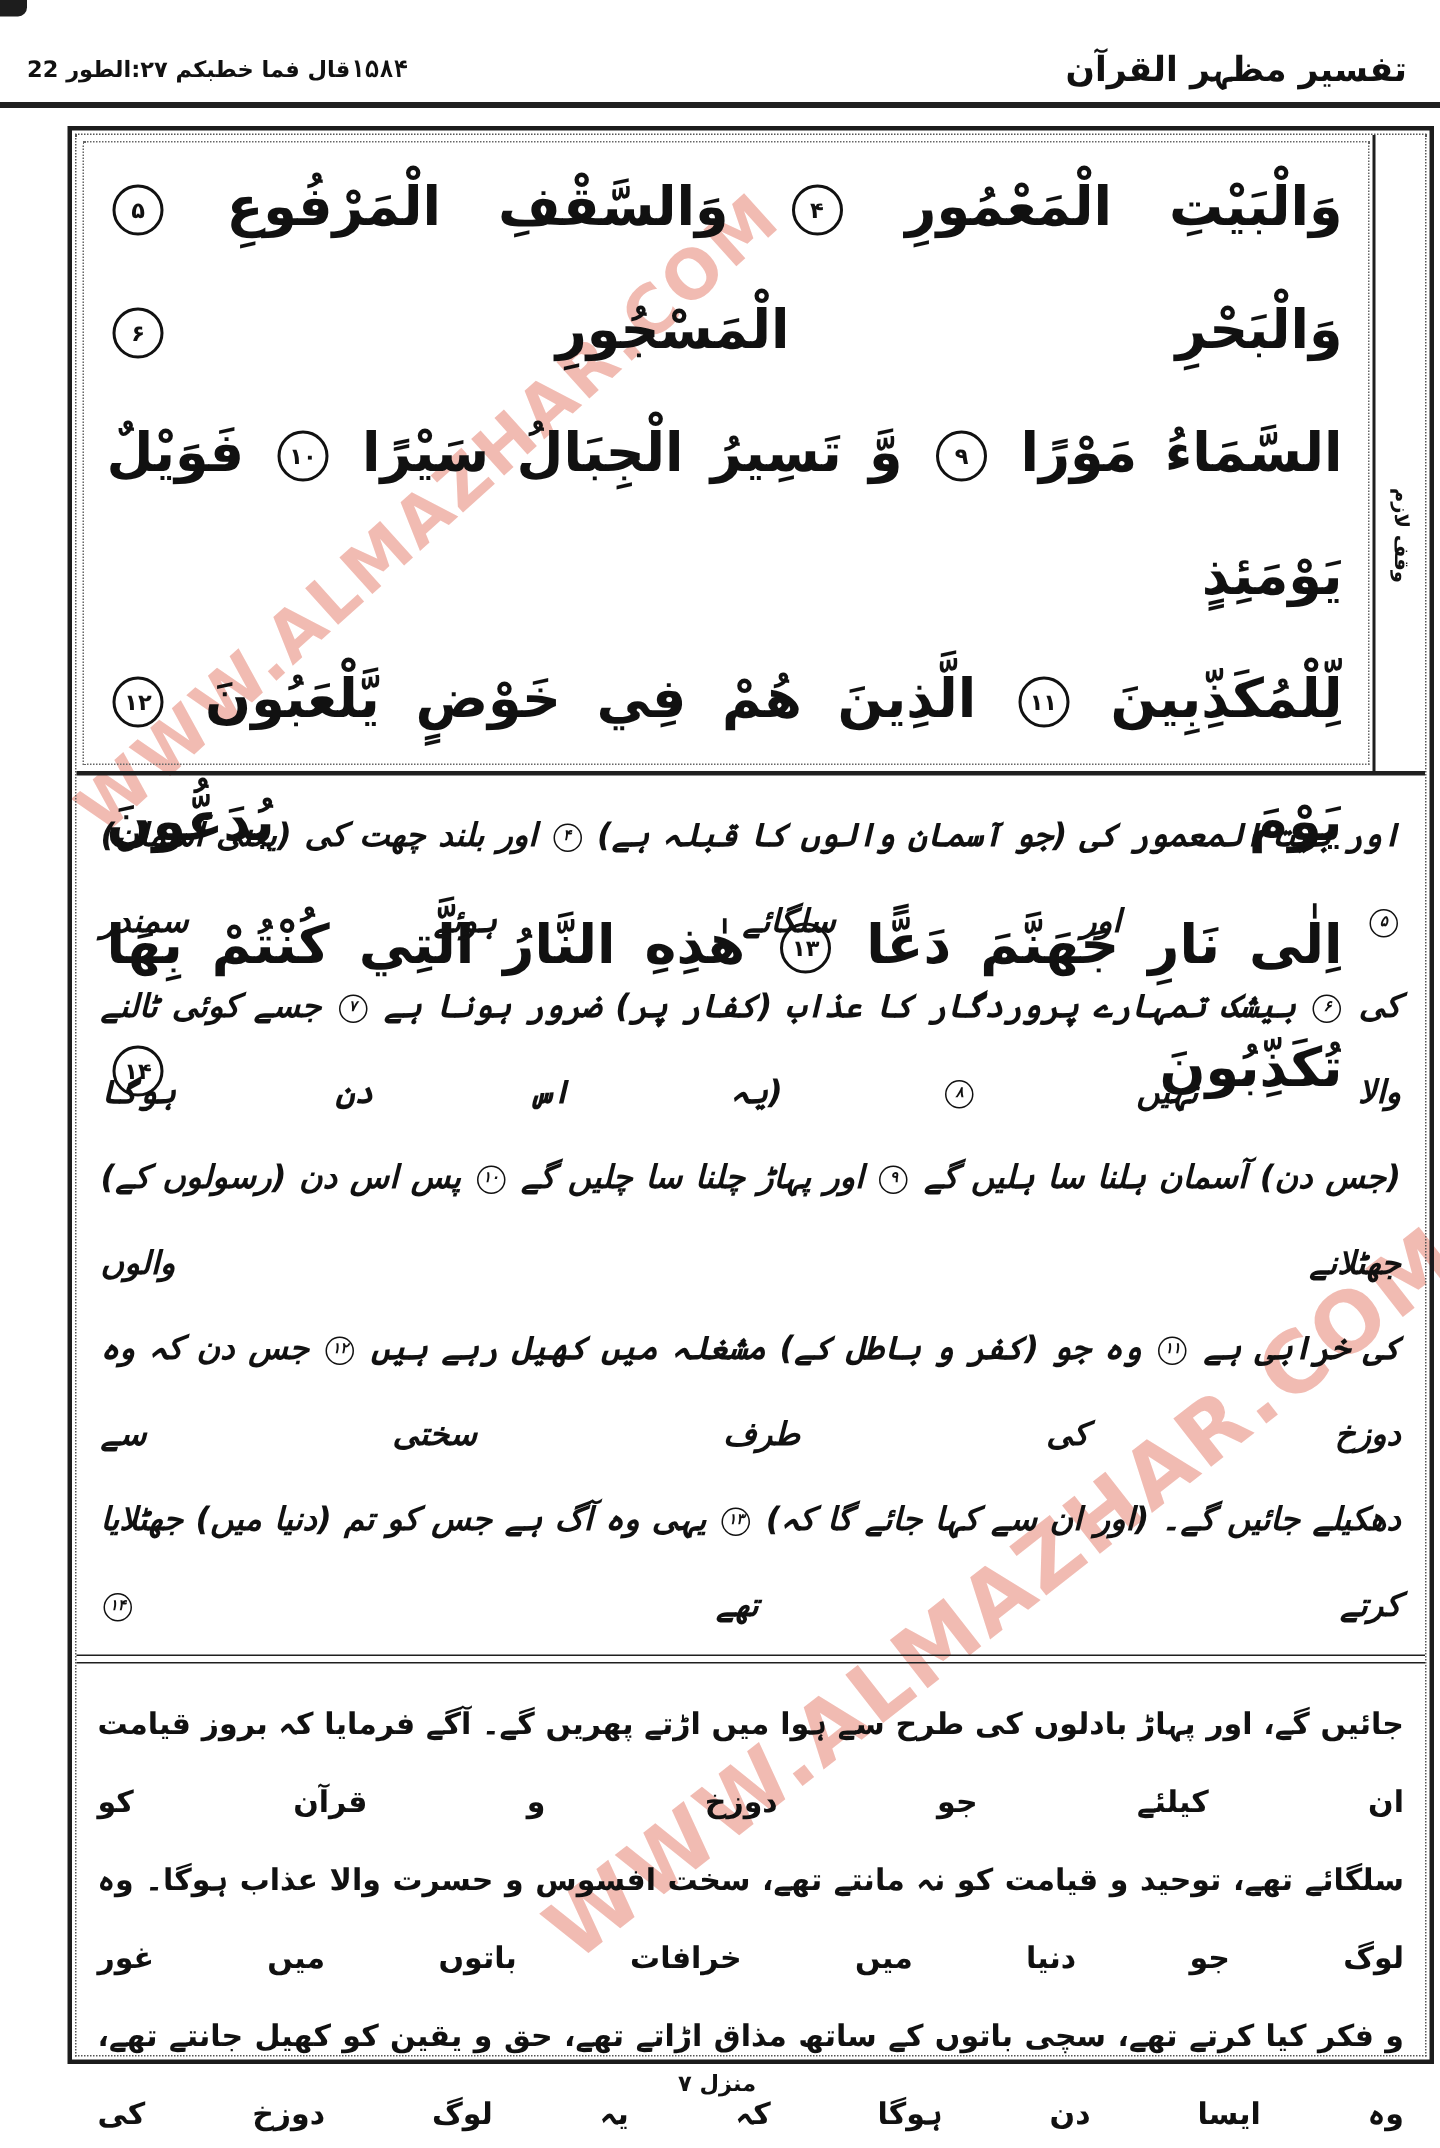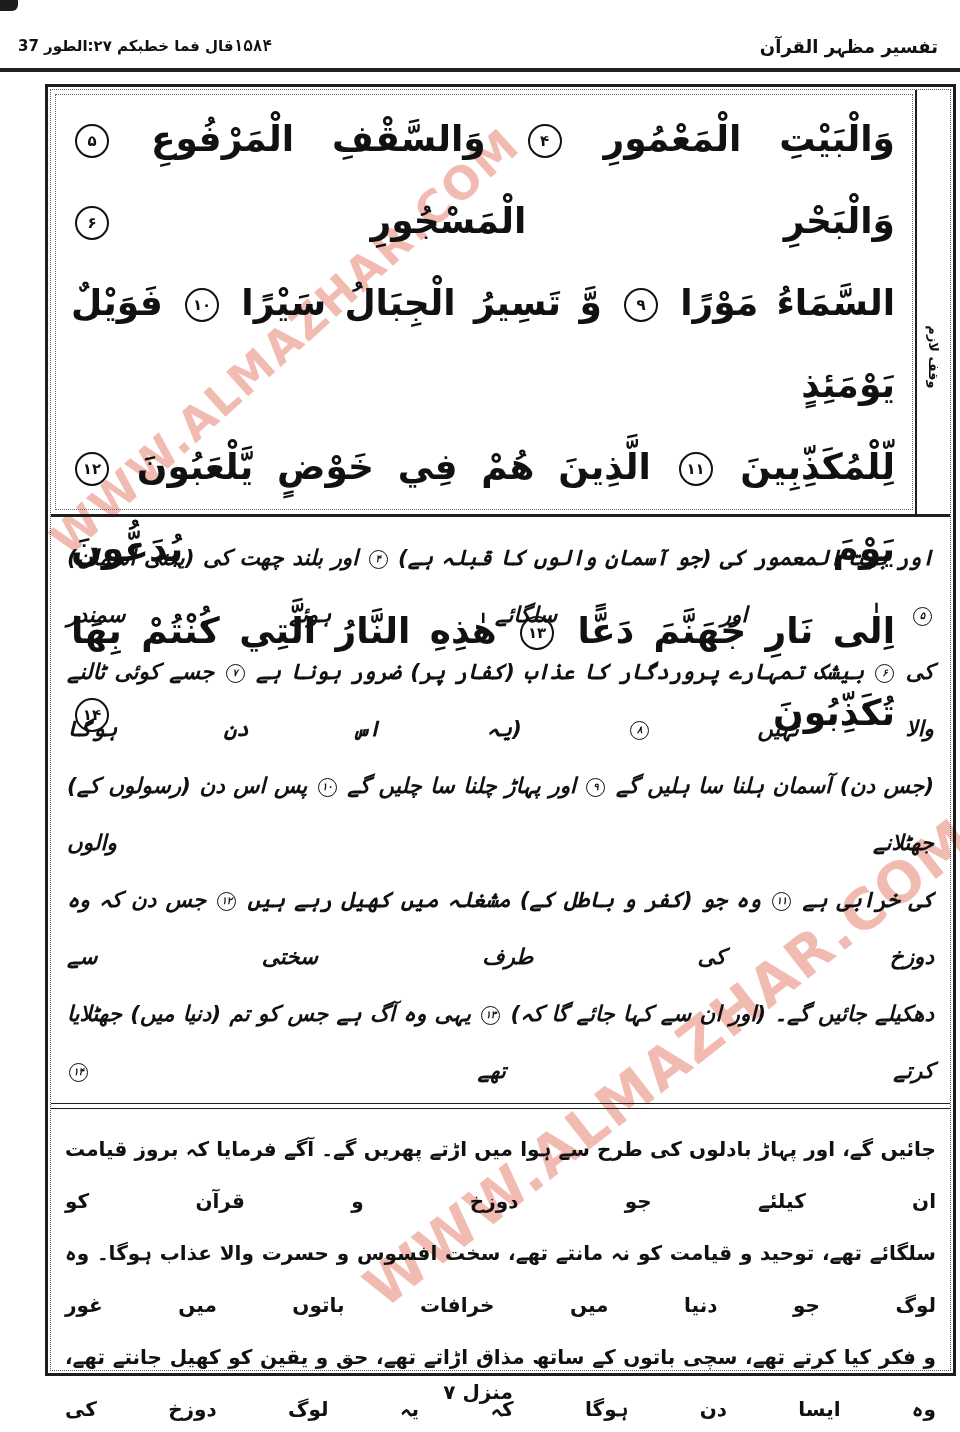--- a/index.html
+++ b/index.html
@@ -8,21 +8,21 @@
     background:#ffffff;
     position:relative;
     font-family:"DejaVu Sans",sans-serif;
     color:#111;
     overflow:hidden;
   }
   
   .smudge{position:absolute;left:0;top:0;width:18px;height:11px;background:#1d1d1d;border-radius:0 0 6px 0;}
   
   .header{position:absolute;top:24px;left:18px;right:22px;height:44px;display:flex;align-items:center;direction:rtl;z-index:3;}
-  .hdr-right{font-size:18px;font-weight:bold;white-space:nowrap;}
+  .hdr-right{font-size:23px;font-weight:bold;white-space:nowrap;}
   .hdr-center{flex:1;text-align:left;font-size:16px;font-weight:bold;letter-spacing:2px;font-family:Liberation Mono, monospace;}
   .hdr-left{font-size:15px;font-weight:bold;white-space:nowrap;}
   .toprule{position:absolute;top:68px;left:0;width:960px;height:4px;background:#202020;z-index:3;}
   
   .wm{position:absolute;font-weight:bold;letter-spacing:2px;color:#eeaba0;opacity:.8;transform-origin:left center;white-space:nowrap;z-index:1;direction:ltr;font-family:"DejaVu Sans",sans-serif;}
   .wm1{left:58px;top:520px;font-size:45px;transform:rotate(-42deg);}
   .wm2{left:372px;top:1262px;font-size:56px;transform:rotate(-38deg);}
   
   .mainbox{position:absolute;left:45px;top:84px;width:905px;height:1286px;border:3.5px solid #1c1c1c;background:transparent;z-index:2;}
   .inner{position:absolute;inset:2px;border:1px dotted #555;}
@@ -35,31 +35,31 @@
   .qline .vnum{display:inline-flex;align-items:center;justify-content:center;width:30px;height:30px;border:2.5px solid #111;border-radius:50%;font-size:15px;line-height:1;vertical-align:middle;margin:0 4px;font-weight:bold;}
   
   .sec-trans{padding:12px 16px 4px 16px;direction:rtl;}
   .tline{font-size:21.5px;font-weight:bold;line-height:57px;text-align:justify;text-align-last:justify;font-style:italic;}
   .sec-trans .vnum,.sec-comm .vnum{display:inline-flex;align-items:center;justify-content:center;width:17px;height:17px;border:1.6px solid #111;border-radius:50%;font-size:10px;line-height:1;vertical-align:middle;margin:0 2px;}
   .divider{height:4px;border-top:1.6px solid #1f1f1f;border-bottom:1.6px solid #1f1f1f;}
   
   .sec-comm{padding:14px 14px 0 14px;direction:rtl;}
   .cline{font-size:20px;font-weight:bold;line-height:52px;text-align:justify;text-align-last:justify;}
   
-  .footer{position:absolute;top:1380px;left:0;width:956px;text-align:center;font-size:20px;font-weight:bold;z-index:3;}
+  .footer{position:absolute;top:1380px;left:0;width:956px;text-align:center;font-size:15px;font-weight:bold;z-index:3;}
 </style>
 </head>
 <body>
 
 <div class="smudge"></div>
 
 <div class="header">
   <div class="hdr-right">تفسیر مظہر القرآن</div>
   <div class="hdr-center">۱۵۸۴</div>
-  <div class="hdr-left">قال فما خطبکم ۲۷:الطور 37</div>
+  <div class="hdr-left">قال فما خطبکم ۲۷:الطور 22</div>
 </div>
 <div class="toprule"></div>
 
 <div class="wm wm1" style="color: rgb(238, 171, 160);">WWW.ALMAZHAR.COM</div>
 <div class="wm wm2" style="color: rgb(238, 171, 160);">WWW.ALMAZHAR.COM</div>
 
 <div class="mainbox">
   <div class="inner">
 
     <div class="arabic-row">

